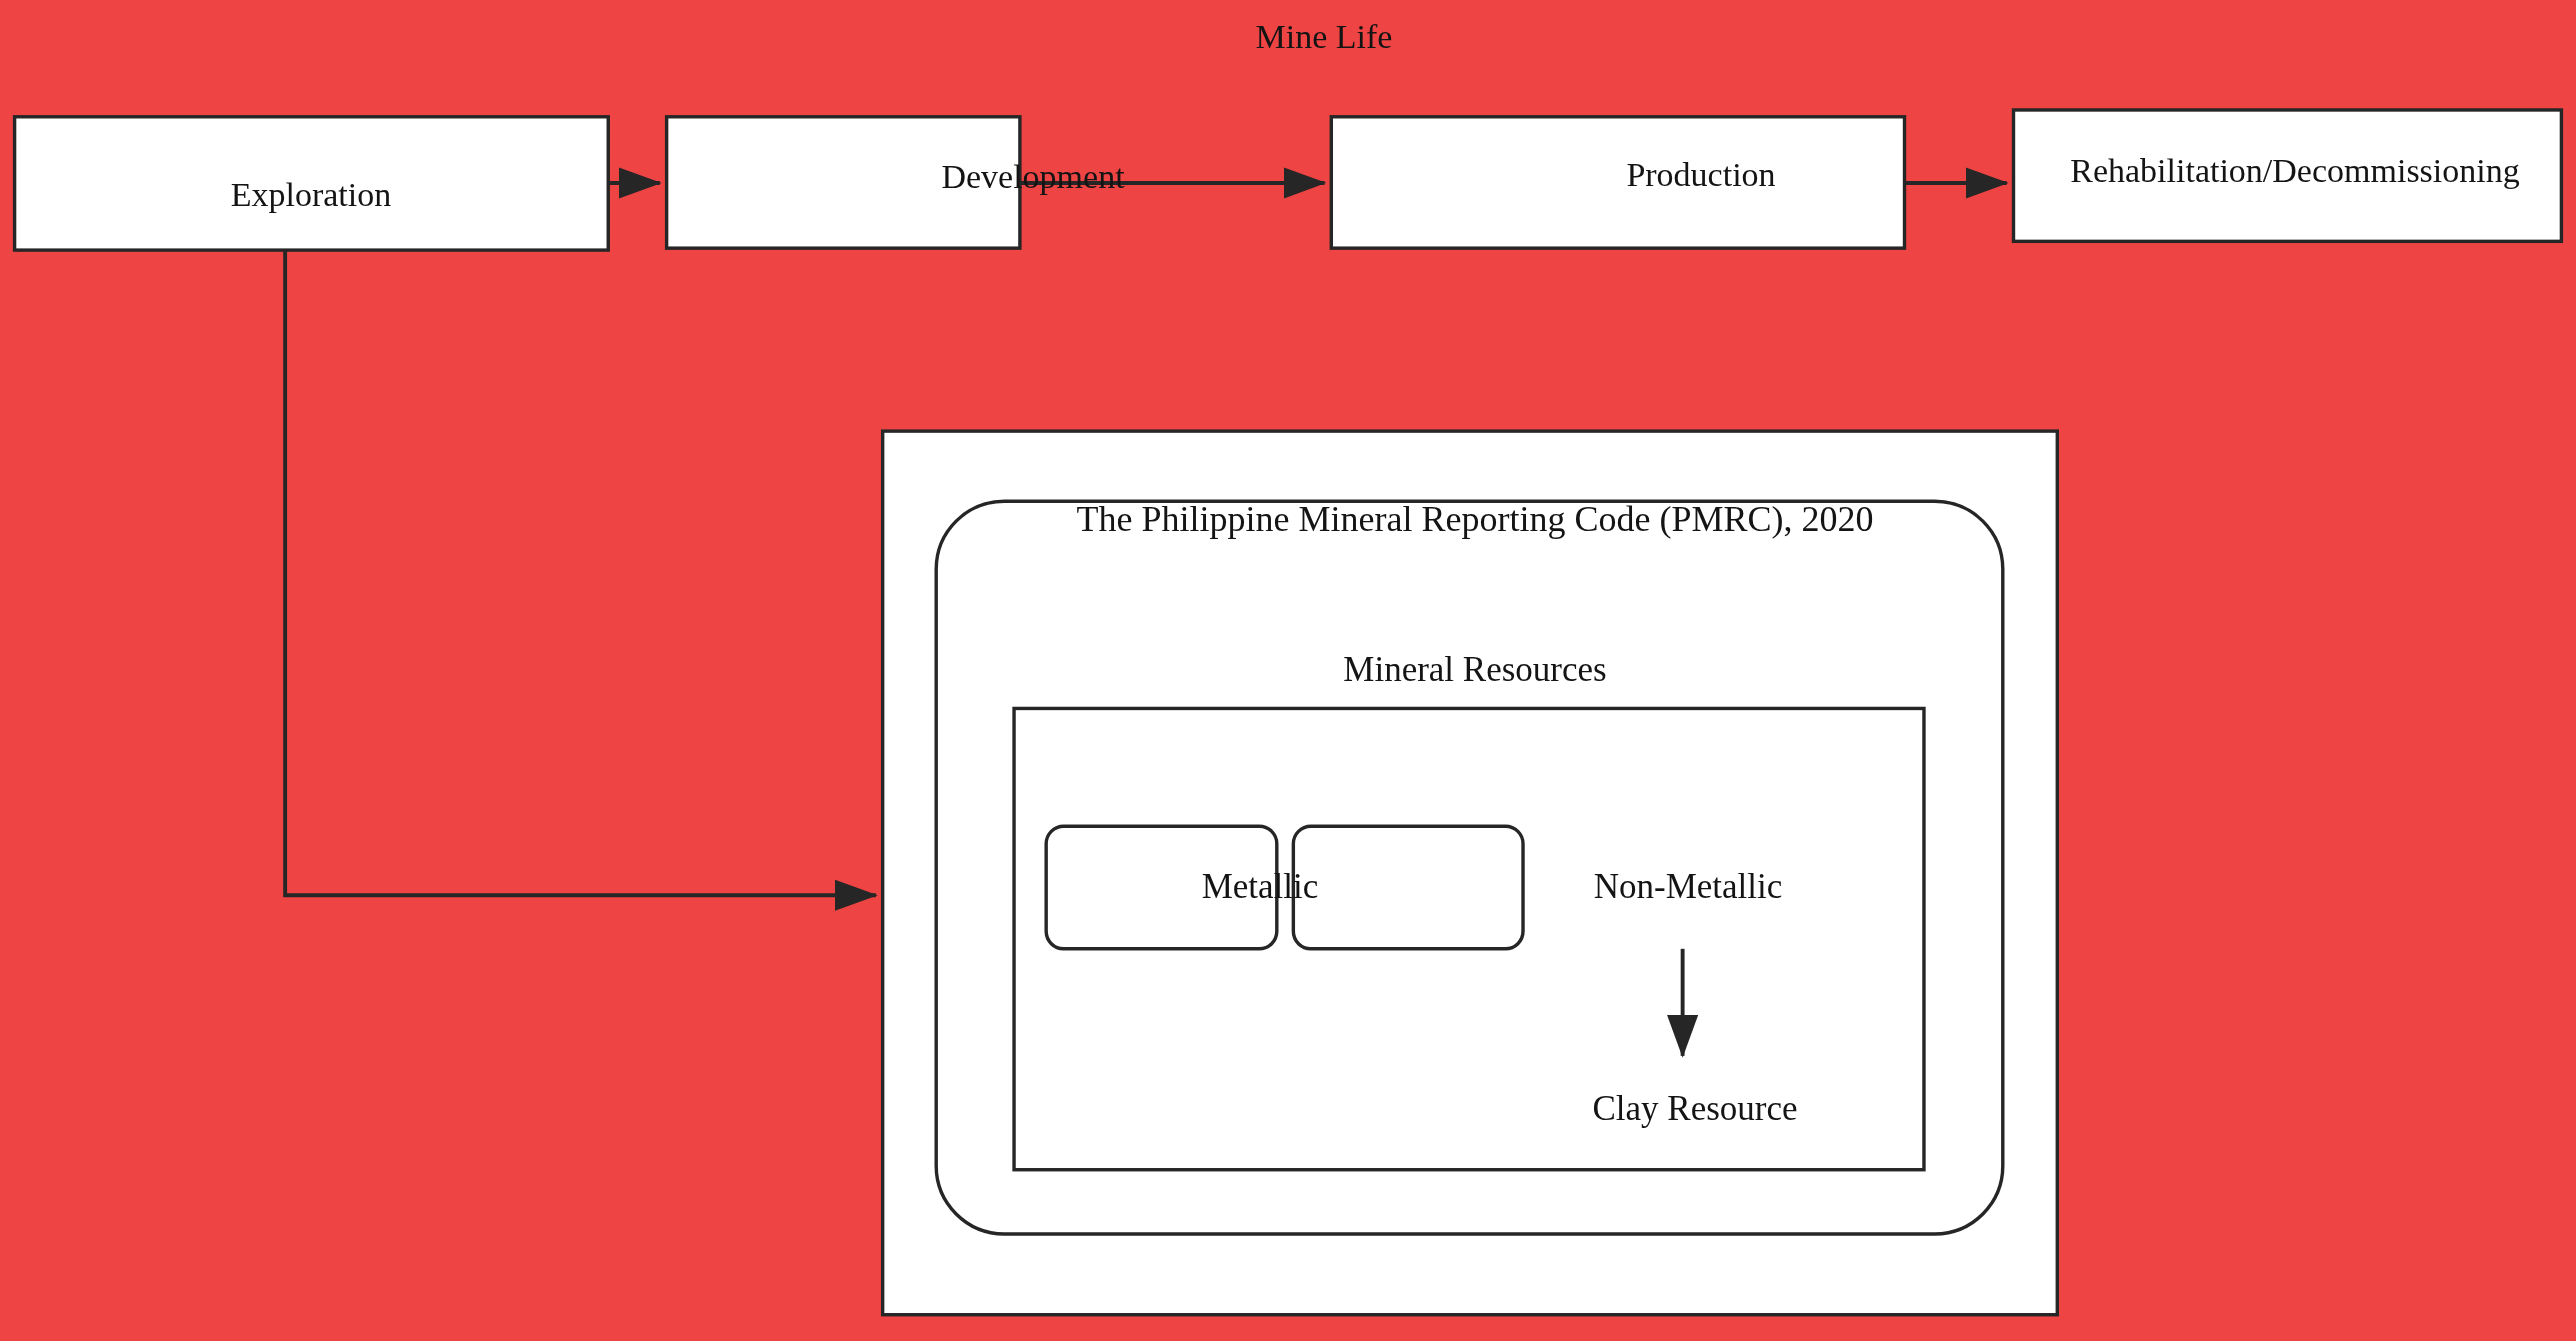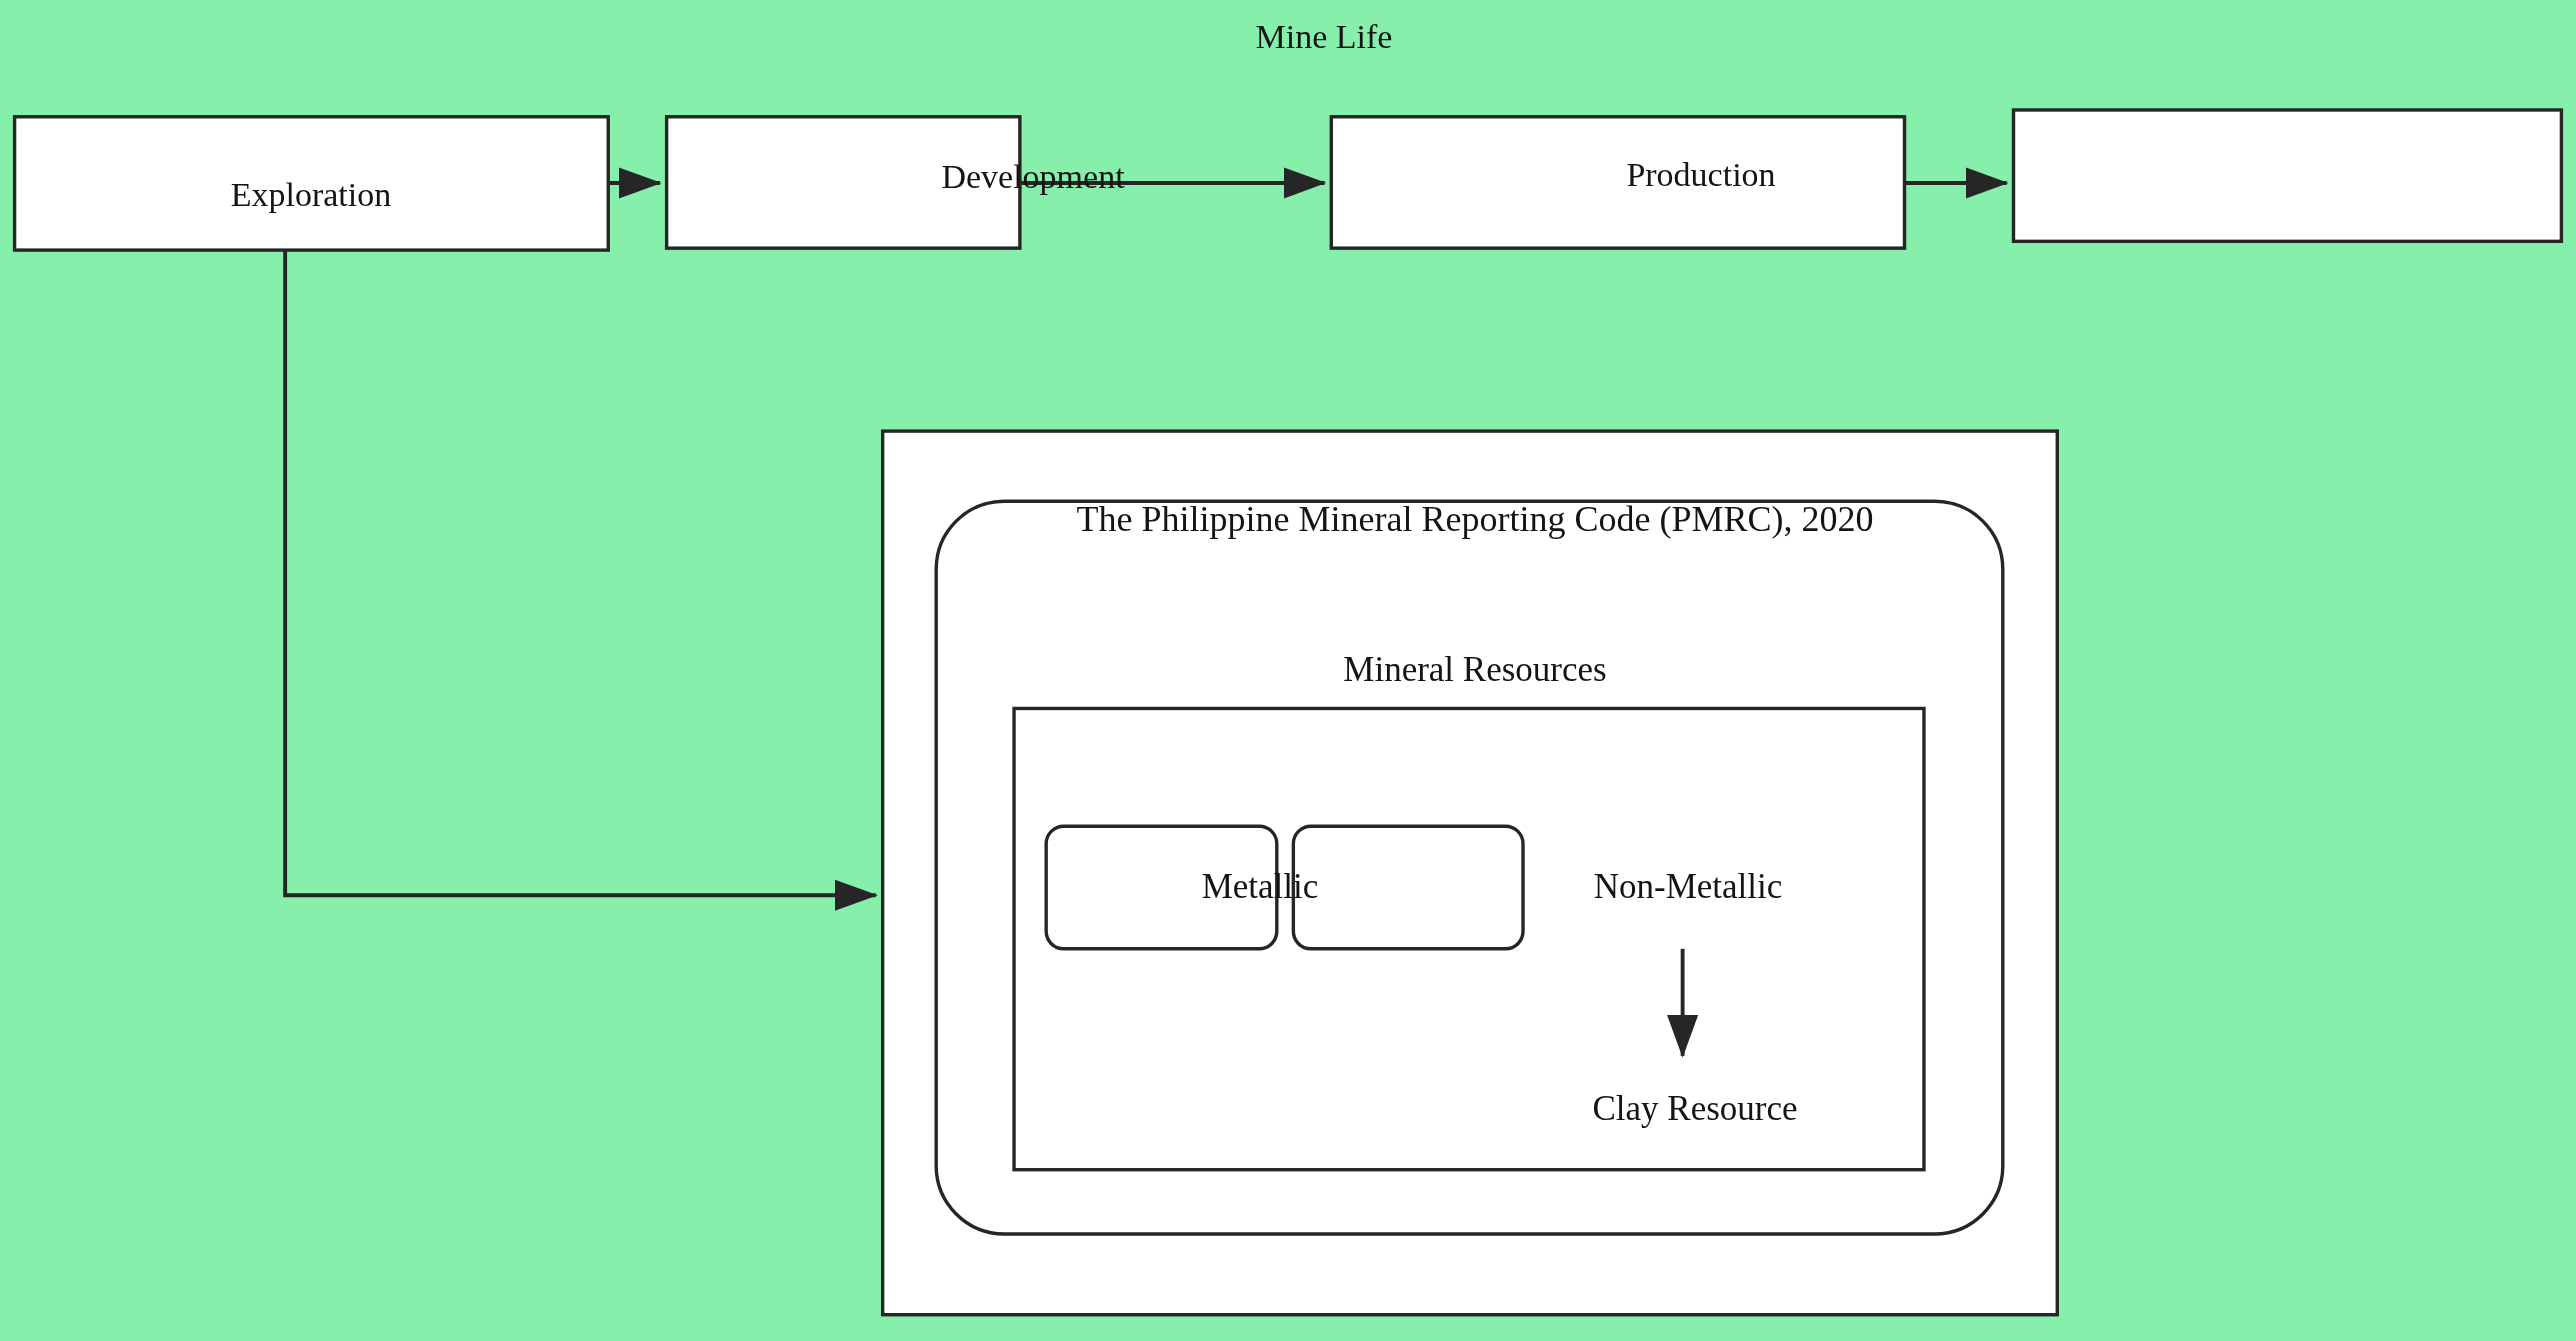--- a/index.html
+++ b/index.html
@@ -4,21 +4,21 @@
 <style>
   html, body {
     margin: 0;
     padding: 0;
     background: #ffffff;
   }
   #stage {
     position: relative;
     width: 2576px;
     height: 1341px;
-    background: #86efac;
+    background: #ef4444;
     font-family: "Liberation Serif", "DejaVu Serif", serif;
     color: #1a1a1a;
     overflow: hidden;
   }
   .diagram-svg {
     position: absolute;
     left: 0;
     top: 0;
     width: 2576px;
     height: 1341px;
@@ -73,20 +73,21 @@
     <rect x="1329" y="849" width="236" height="126" rx="18" ry="18" fill="#ffffff" stroke="#262626" stroke-width="3.5"></rect>
 
     <line x1="1729" y1="975" x2="1729" y2="1085" stroke="#262626" stroke-width="4" marker-end="url(#arrowhead)"></line>
   </svg>
 
   <div class="lbl lbl-title" style="left:1324px; top:37px;">Mine Life</div>
 
   <div class="lbl lbl-stage" style="left:311px; top:175px;margin-top:20px;">Exploration</div>
   <div class="lbl lbl-stage" style="left:985px; top:177px;margin-left:48px;">Development</div>
   <div class="lbl lbl-stage" style="left:1701px; top:175px;text-align:right;">Production</div>
+  <div class="lbl lbl-stage" style="left:2295px; top:171px;">Rehabilitation/Decommissioning</div>
 
   <div class="lbl lbl-container" style="left:1475px; top:520px;">The Philippine Mineral Reporting Code (PMRC), 2020</div>
 
   <div class="lbl lbl-group" style="left:1475px; top:670px;">Mineral Resources</div>
 
   <div class="lbl lbl-node" style="left:1260px; top:887px;">Metallic</div>
   <div class="lbl lbl-node" style="left:1688px; top:887px;">Non-Metallic</div>
 
   <div class="lbl lbl-leaf" style="left:1687px; top:1109px;margin-left:8px;">Clay Resource</div>
 

